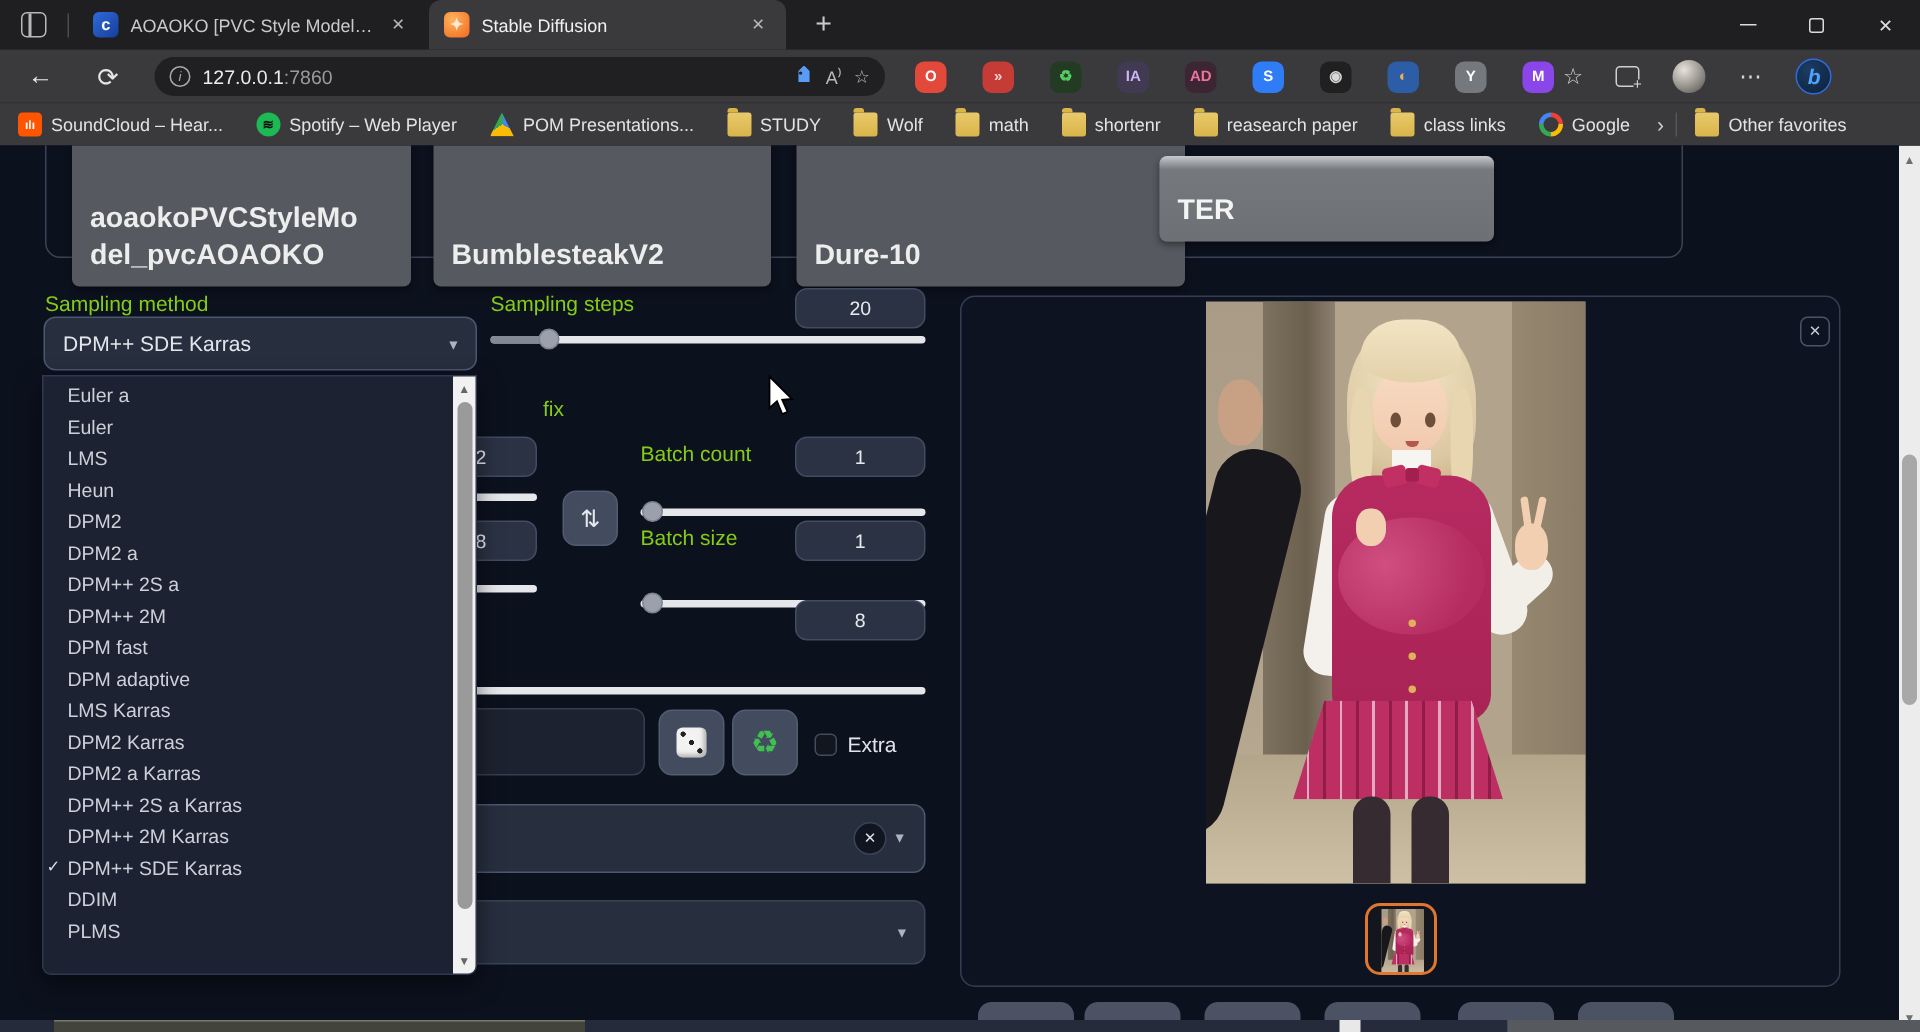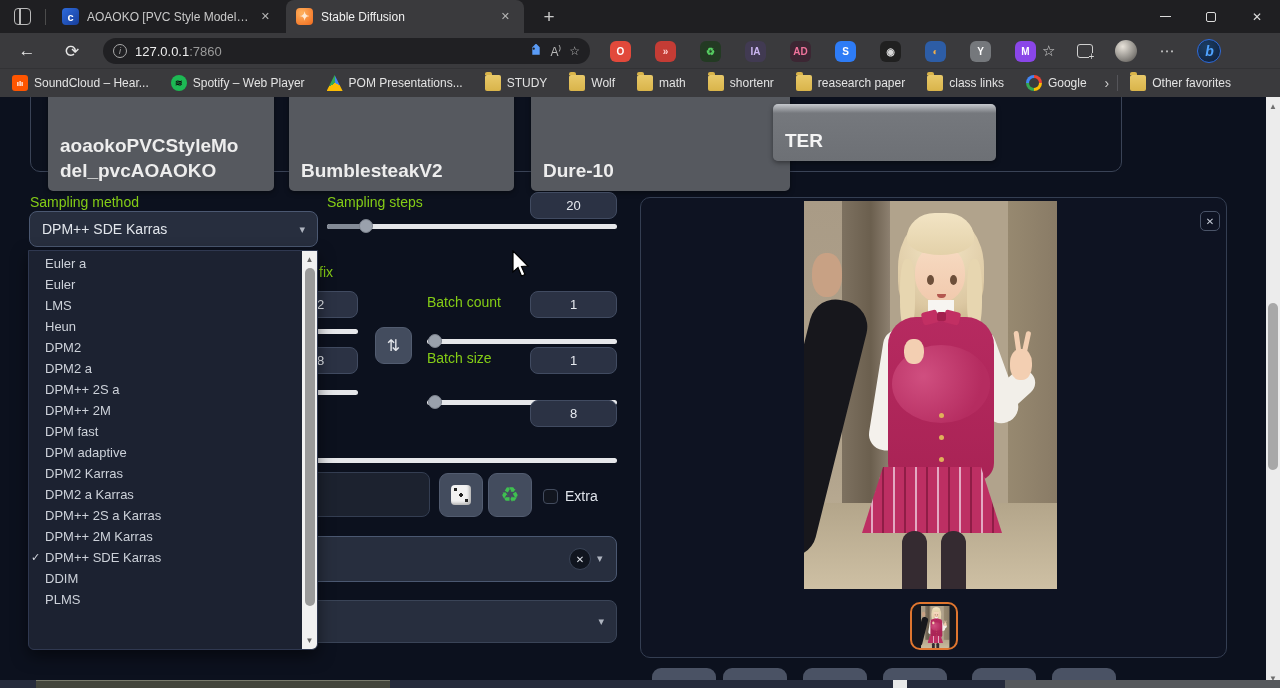--- a/index.html
+++ b/index.html
@@ -307,21 +307,21 @@
       <span class="caret">▾</span>
     </div>
 
     <div class="abs sd-label" style="left:327px;top:97px;">Sampling steps</div>
     <div class="abs valbox" style="left:530px;top:95px;">20</div>
     <div class="abs slider-track" style="left:327px;top:127px;width:290px;">
       <span class="slider-fill" style="width: 13.5%;"></span>
       <span class="slider-handle" style="left: 13.5%;"></span>
     </div>
 
-    <div class="abs sd-label" style="left:319px;top:167px;">fix</div>
+    <div class="abs sd-label" style="left:319px;top:167px;padding-left:43px;">fix</div>
     <div class="abs fragbox" style="left:305px;top:194px;width:53px;height:27px;">2</div>
     <div class="abs slider-track" style="left:305px;top:227px;width:53px;"></div>
     <div class="abs fragbox" style="left:305px;top:250px;width:53px;height:27px;">8</div>
     <div class="abs slider-track" style="left:305px;top:283px;width:53px;"></div>
 
     <div class="abs sqbtn" style="left:375px;top:230px;width:37px;height:37px;font-size:16px;">⇅</div>
 
     <div class="abs sd-label" style="left:427px;top:197px;">Batch count</div>
     <div class="abs valbox" style="left:530px;top:194px;">1</div>
     <div class="abs slider-track" style="left:427px;top:227px;width:190px;">
@@ -392,20 +392,23 @@
 
 
           <div class="dd-item">
             <span class="chk"></span><span>DPM fast</span>
           </div>
 
           <div class="dd-item">
             <span class="chk"></span><span>DPM adaptive</span>
           </div>
 
+          <div class="dd-item">
+            <span class="chk"></span><span>LMS Karras</span>
+          </div>
 
           <div class="dd-item">
             <span class="chk"></span><span>DPM2 Karras</span>
           </div>
 
           <div class="dd-item">
             <span class="chk"></span><span>DPM2 a Karras</span>
           </div>
 
           <div class="dd-item">

